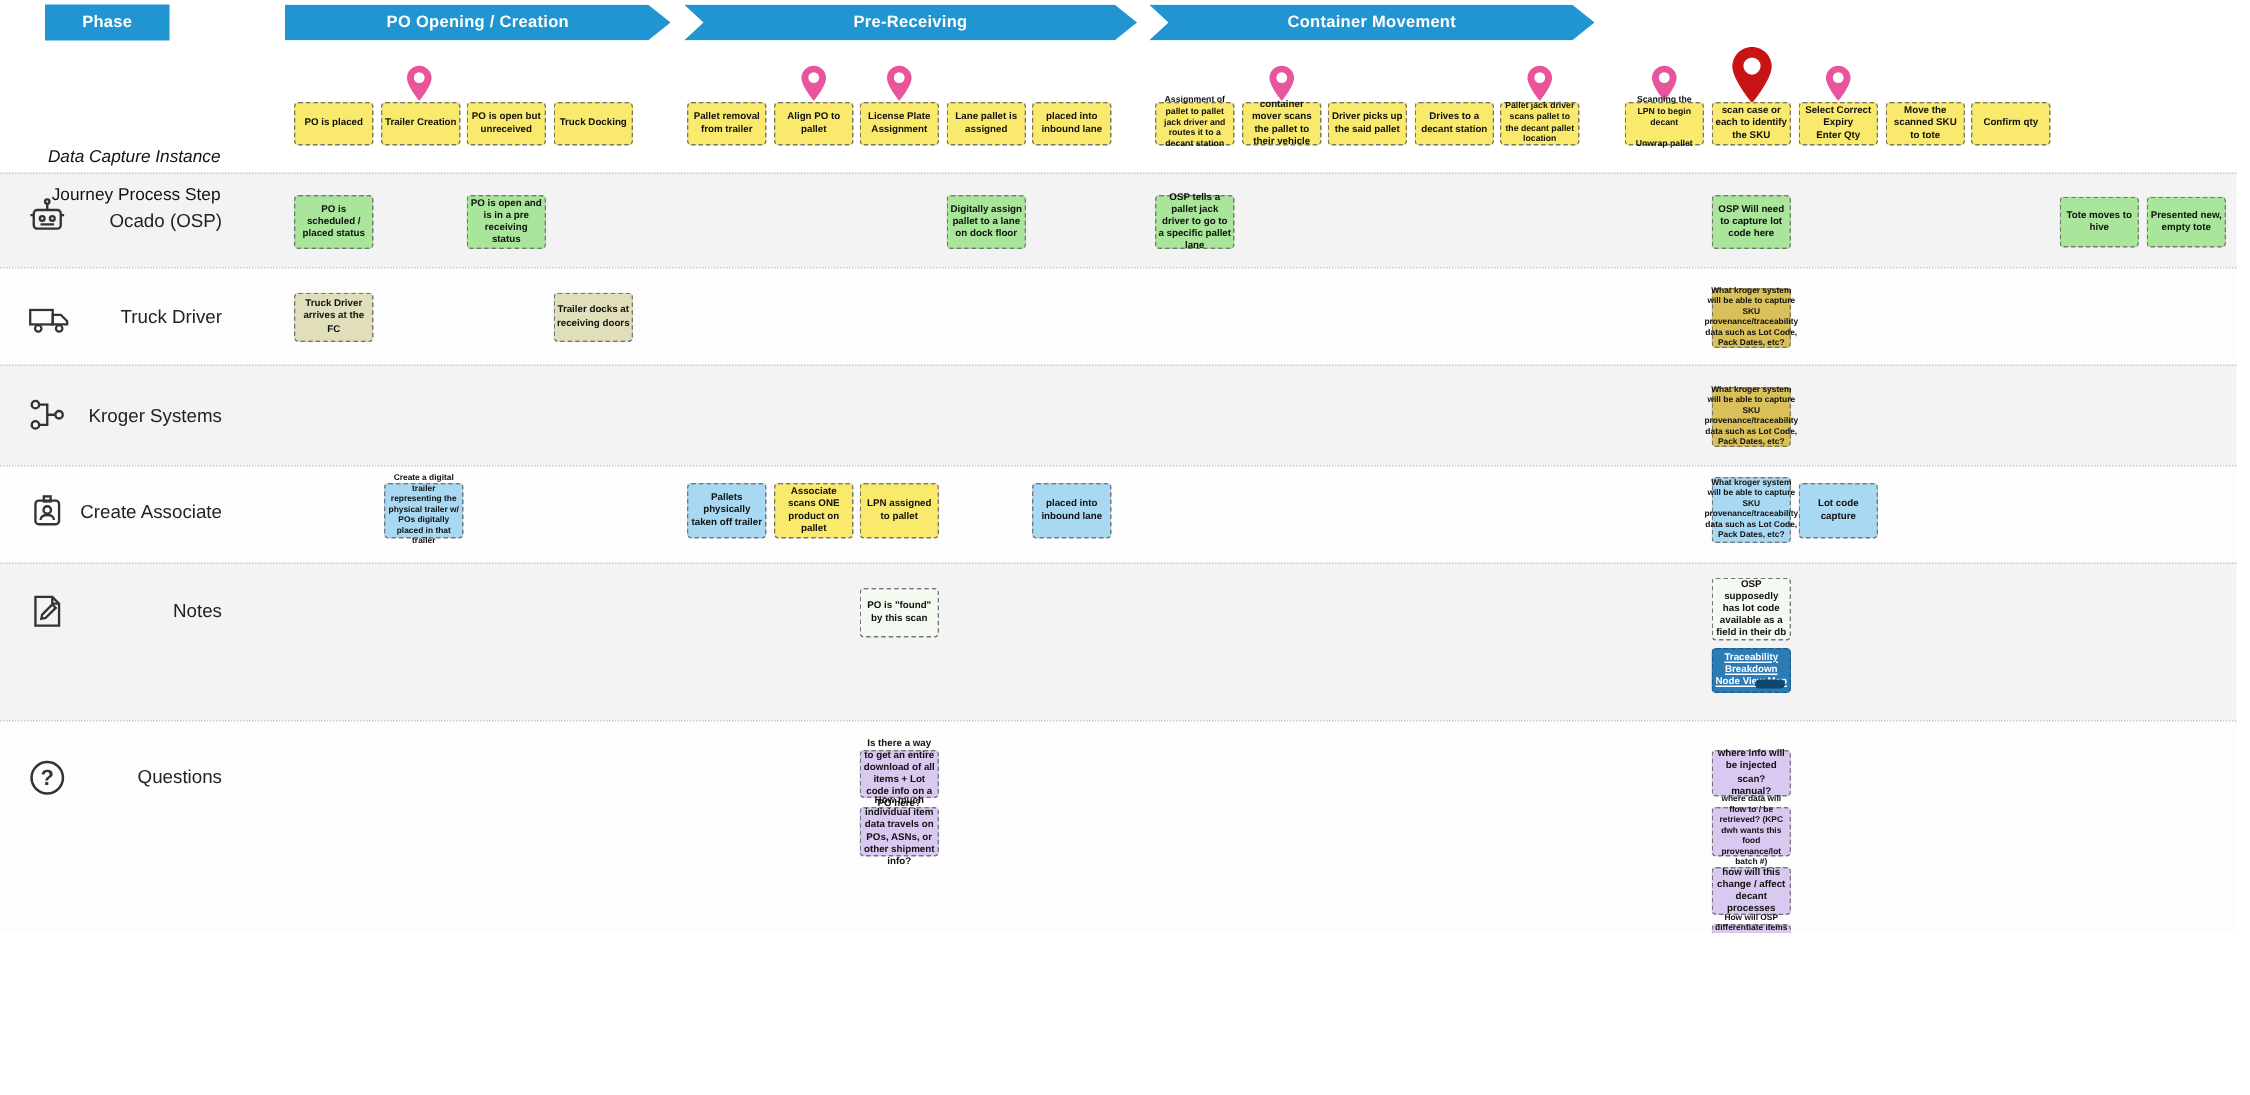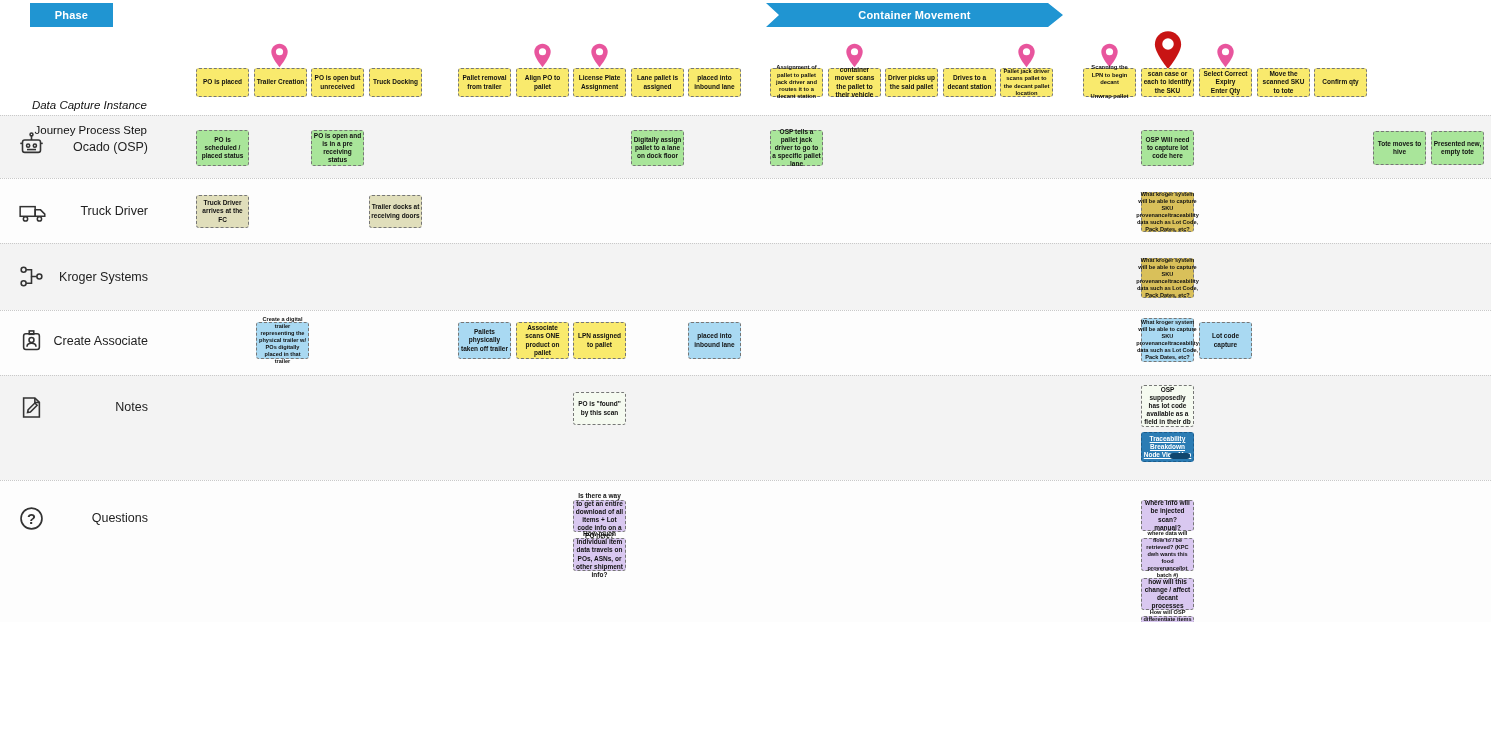--- a/index.html
+++ b/index.html
@@ -34,20 +34,26 @@
   <div class="band gray" style="top:115px;height:63px;"></div>
   <div class="band white" style="top:178px;height:65px;"></div>
   <div class="band gray" style="top:243px;height:67px;"></div>
   <div class="band white" style="top:310px;height:65px;"></div>
   <div class="band gray" style="top:375px;height:105px;"></div>
   <div class="band white" style="top:480px;height:249px;border-bottom:1px dotted #c9c9c9;"></div>
 
   <div class="hdr" style="left:30px;width:83px;">
       <span>Phase</span>
     </div>
+  <div class="hdr arrow1" style="left:190px;width:257px;">
+      <span>PO Opening / Creation</span>
+    </div>
+  <div class="hdr arrowN" style="left:456px;width:302px;">
+      <span>Pre-Receiving</span>
+    </div>
   <div class="hdr arrowN" style="left:766px;width:297px;">
       <span>Container Movement</span>
     </div>
 
   <div class="caplabel" style="top:51px;font-style:italic;font-size:11.5px;">Data Capture Instance</div>
   <div class="caplabel" style="top:76px;font-size:11.5px;">Journey Process Step</div>
 
   <svg class="icon" style="top:131px;" width="27" height="27" viewBox="0 0 24 24">
       <g fill="none" stroke="#333" stroke-width="1.4">
         <line x1="12" y1="4" x2="12" y2="8"></line>

